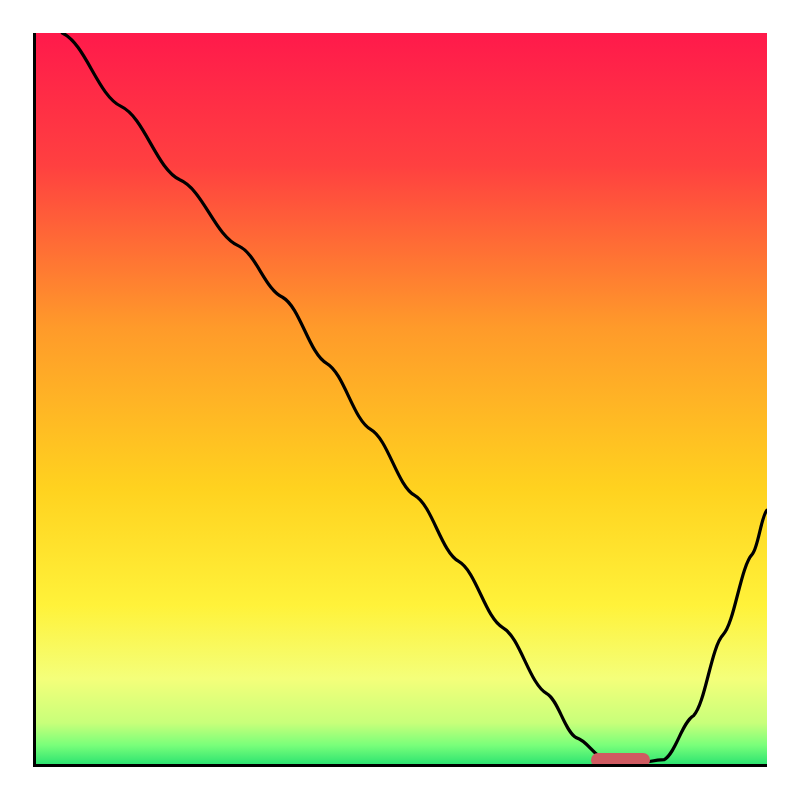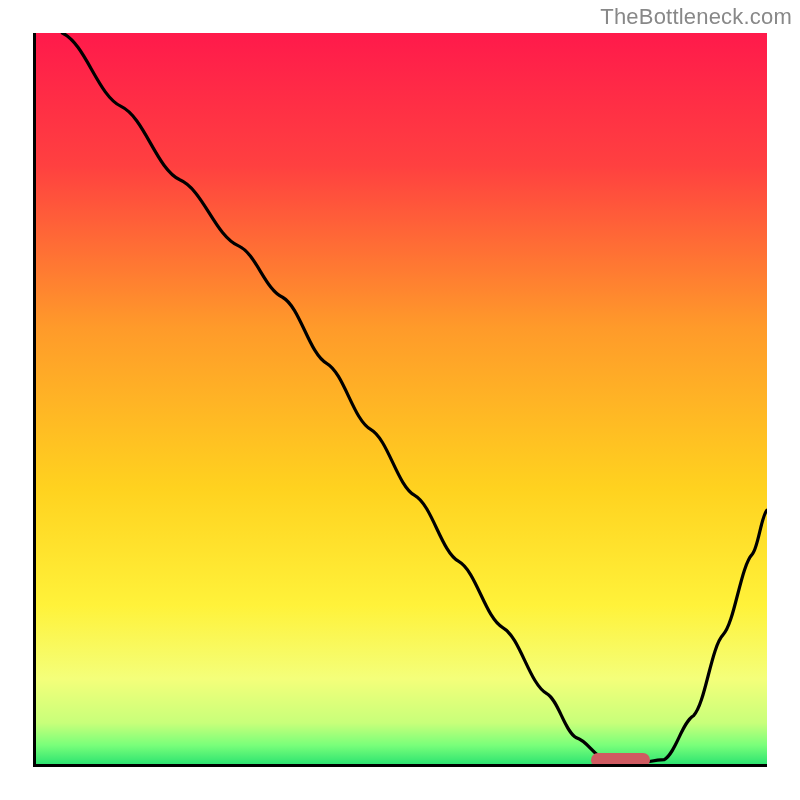--- a/index.html
+++ b/index.html
@@ -9,21 +9,20 @@
 .frame{position:absolute;top:33px;left:33px;width:734px;height:734px;border:3px solid #000;border-top:none;border-right:none}
 .plot{position:absolute;top:33px;left:33px;width:734px;height:734px}
 .bg{width:100%;height:100%;display:block}
 .curve{position:absolute;top:0;left:0;width:100%;height:100%;pointer-events:none}
 .marker{position:absolute;background:#cf5b61;border-radius:999px}
 </style>
 </head>
 <body>
 
 <div class="wrap">
-  <div class="watermark">TheBottleneck.com</div>
 
   <div class="plot">
     <svg class="bg" viewBox="0 0 734 734" preserveAspectRatio="none">
       <defs>
         <linearGradient id="g" x1="0" y1="0" x2="0" y2="1">
             <stop offset="0%" stop-color="#ff1a4b"></stop>
             <stop offset="18%" stop-color="#ff4040"></stop>
             <stop offset="40%" stop-color="#ff9a2a"></stop>
             <stop offset="62%" stop-color="#ffd21f"></stop>
             <stop offset="78%" stop-color="#fff23a"></stop>

